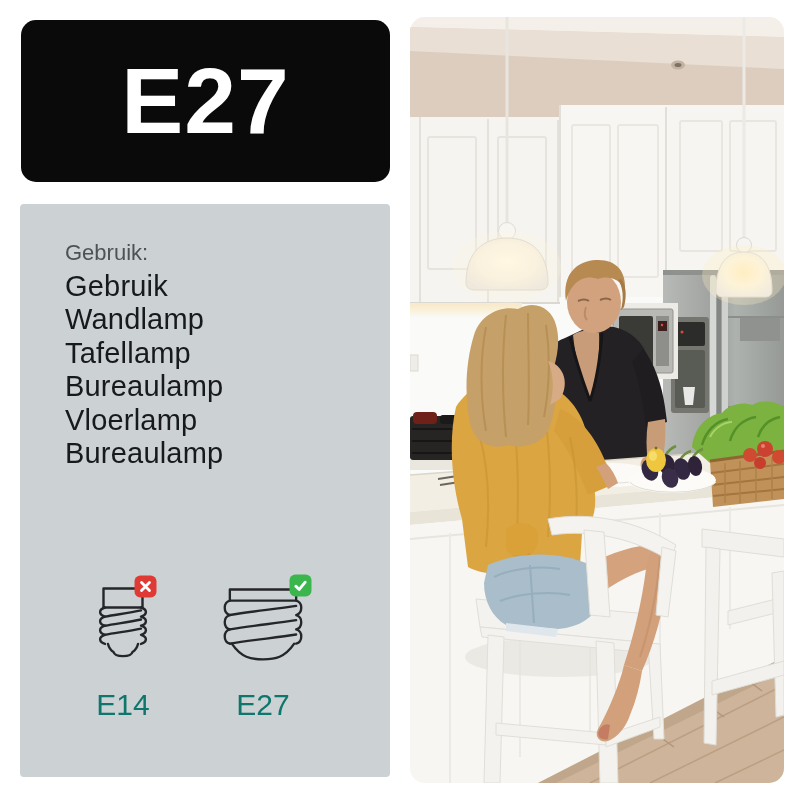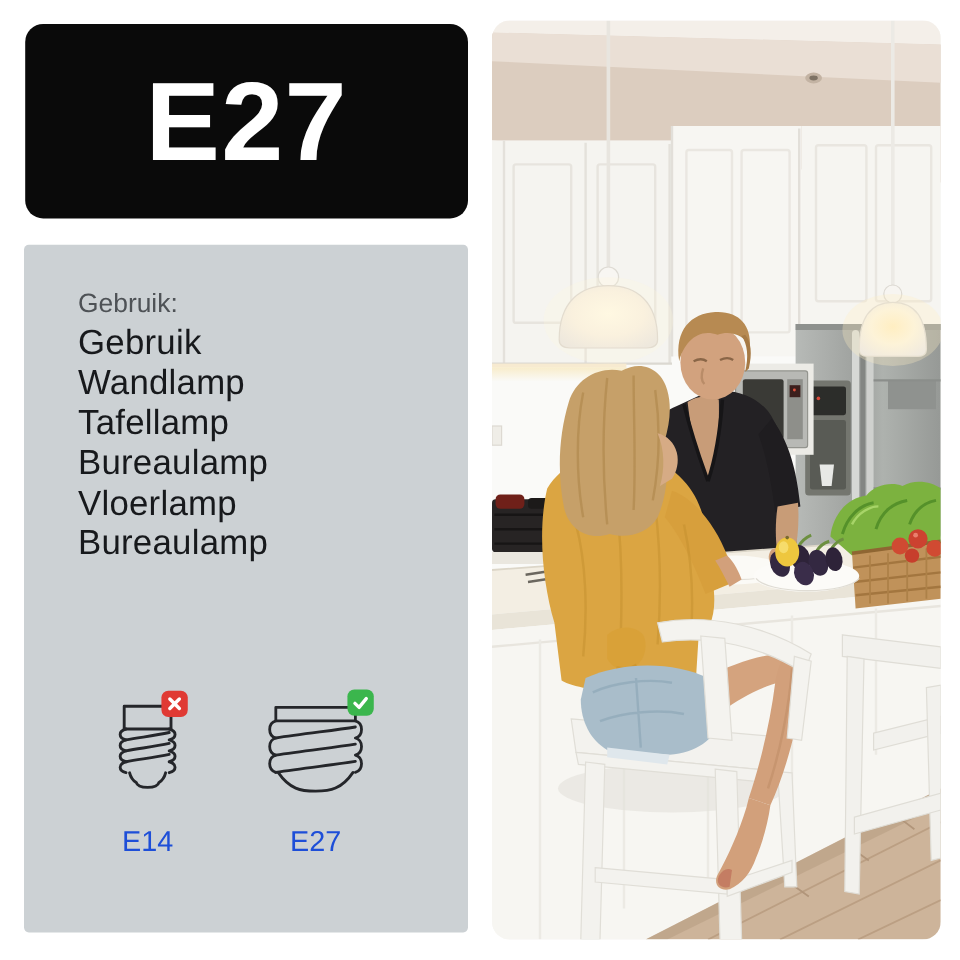--- a/index.html
+++ b/index.html
@@ -17,21 +17,21 @@
   .usage-heading{position:absolute;left:45px;top:36px;font-size:22px;color:#4e5256;}
   .usage-list{position:absolute;left:45px;top:66px;font-size:29px;line-height:33.4px;
               color:#17191c;letter-spacing:0.2px;}
 
   .socket-icon{position:absolute;}
   .icon-e14{left:76px;top:382px;}
   .icon-e27{left:202px;top:384px;}
   .badge{position:absolute;width:23px;height:23px;}
   .badge-e14{left:114px;top:371px;}
   .badge-e27{left:269px;top:370px;}
-  .socket-label{position:absolute;width:100px;text-align:center;font-size:24px;color:#1d4ed8;}
+  .socket-label{position:absolute;width:100px;text-align:center;font-size:30px;color:#0f766e;}
   .label-e14{left:53px;top:484px;}
   .label-e27{left:193px;top:484px;}
 
   
   .photo{position:absolute;left:410px;top:17px;width:374px;height:766px;border-radius:15px;
          overflow:hidden;background:#f8f6f3;}
 </style>
 </head>
 <body>
 

